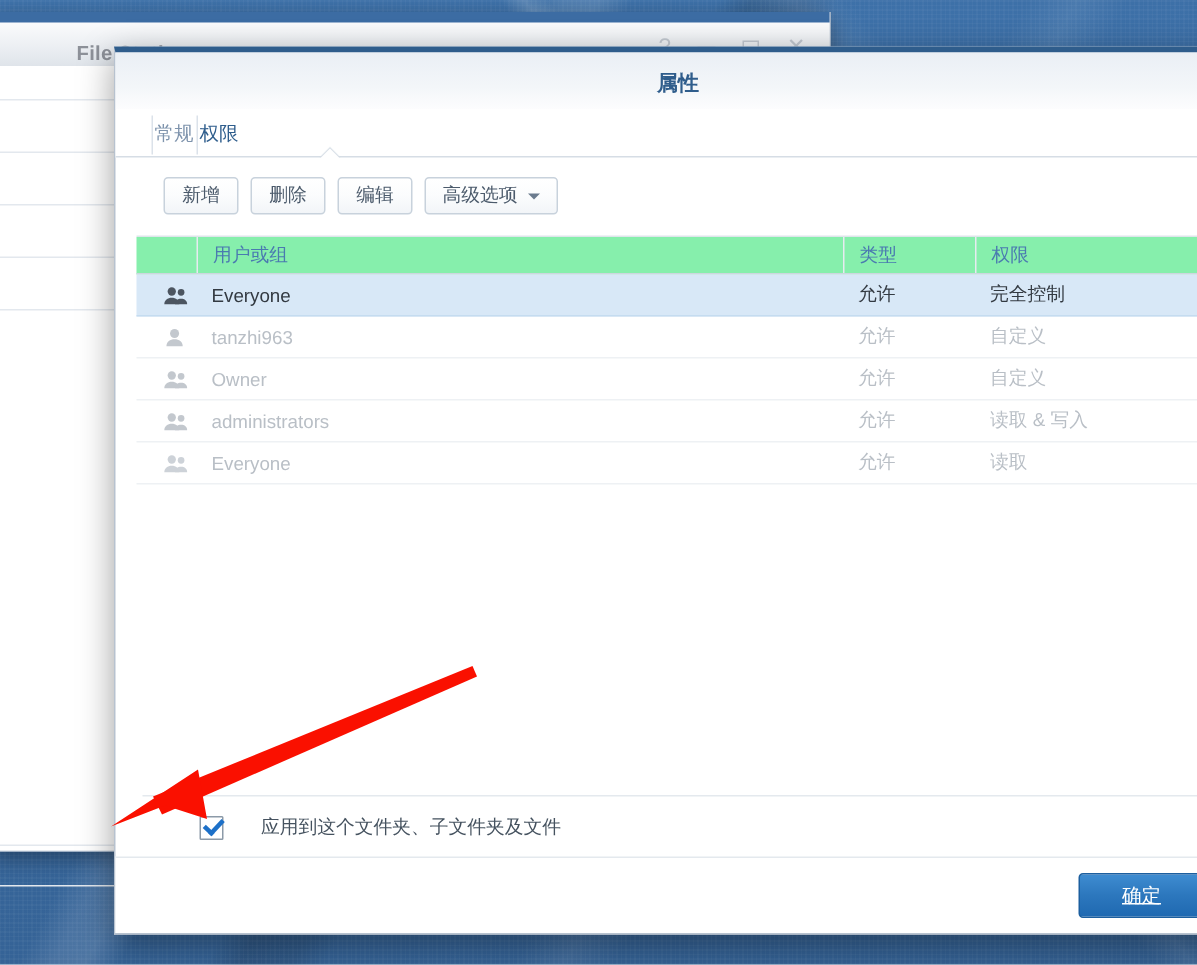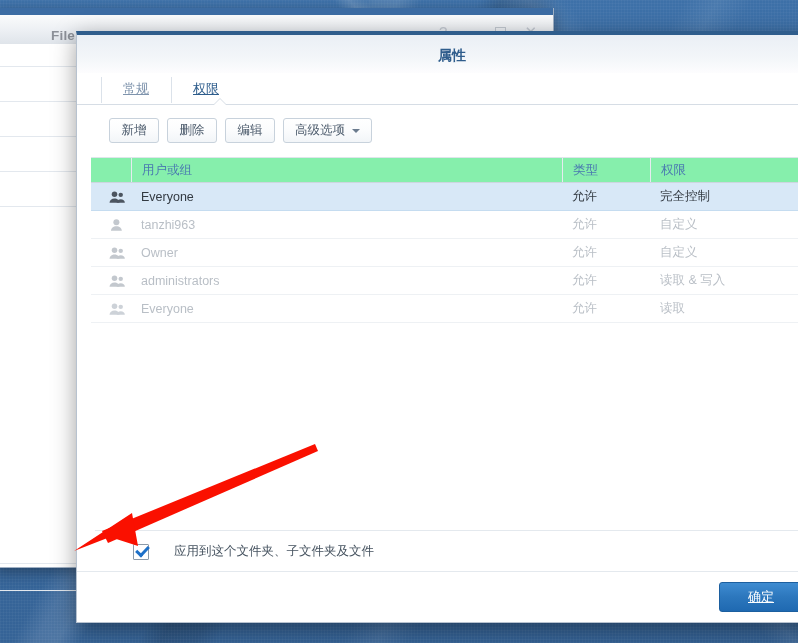--- a/index.html
+++ b/index.html
@@ -90,25 +90,24 @@
 
   
   #tabstrip {
     position: relative; height: 32px;
     background: #fff;
     padding-left: 24px;
     display: flex; align-items: stretch;
   }
   .tab {
     position: relative;
-    padding: 0 22px;
+    padding: 0 2px;
     display: flex; align-items: center;
     font-size: 13px; color: #7f94ad;
     cursor: pointer;
-    text-decoration: underline;
   }
   .tab + .tab::before,
   .tab:first-child::before {
     content: ""; position: absolute; left: 0; top: 4px; bottom: 2px;
     width: 1px; background: #dbe2ea;
   }
   .tab:last-child::after {
     content: ""; position: absolute; right: 0; top: 4px; bottom: 2px;
     width: 1px; background: #dbe2ea;
   }

